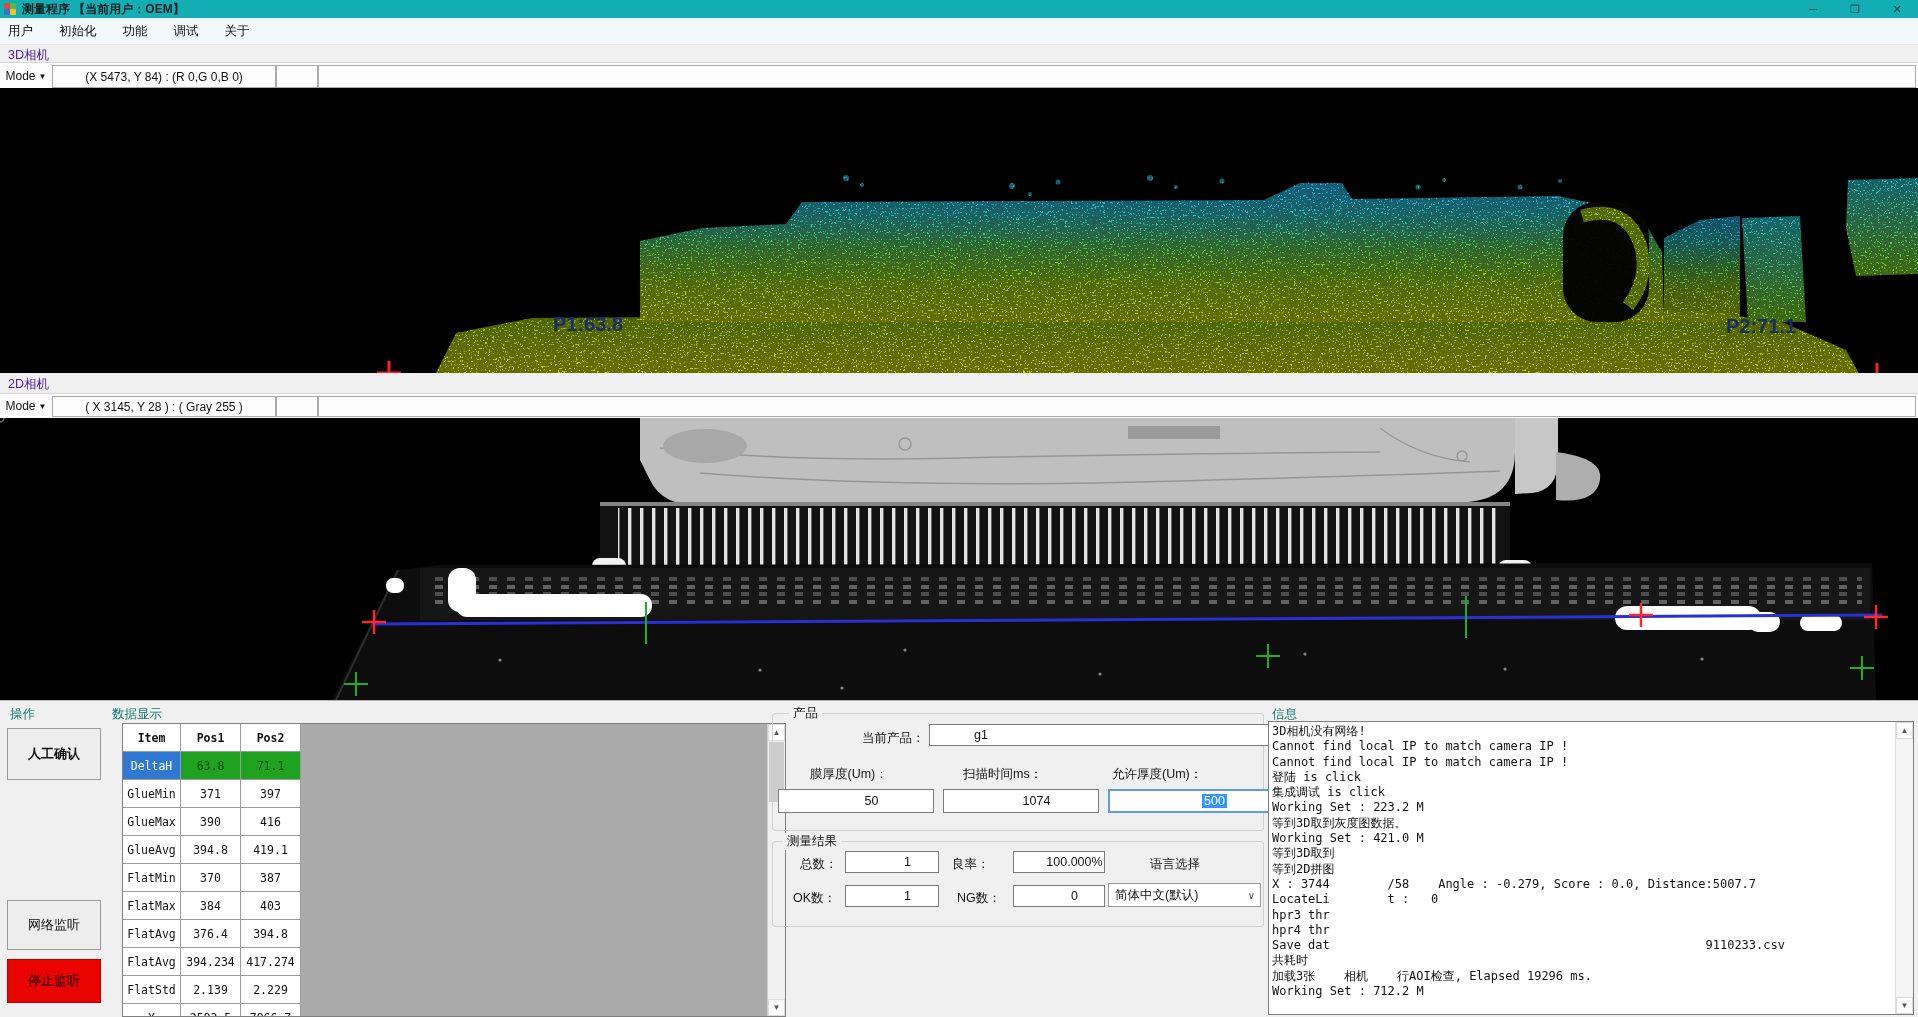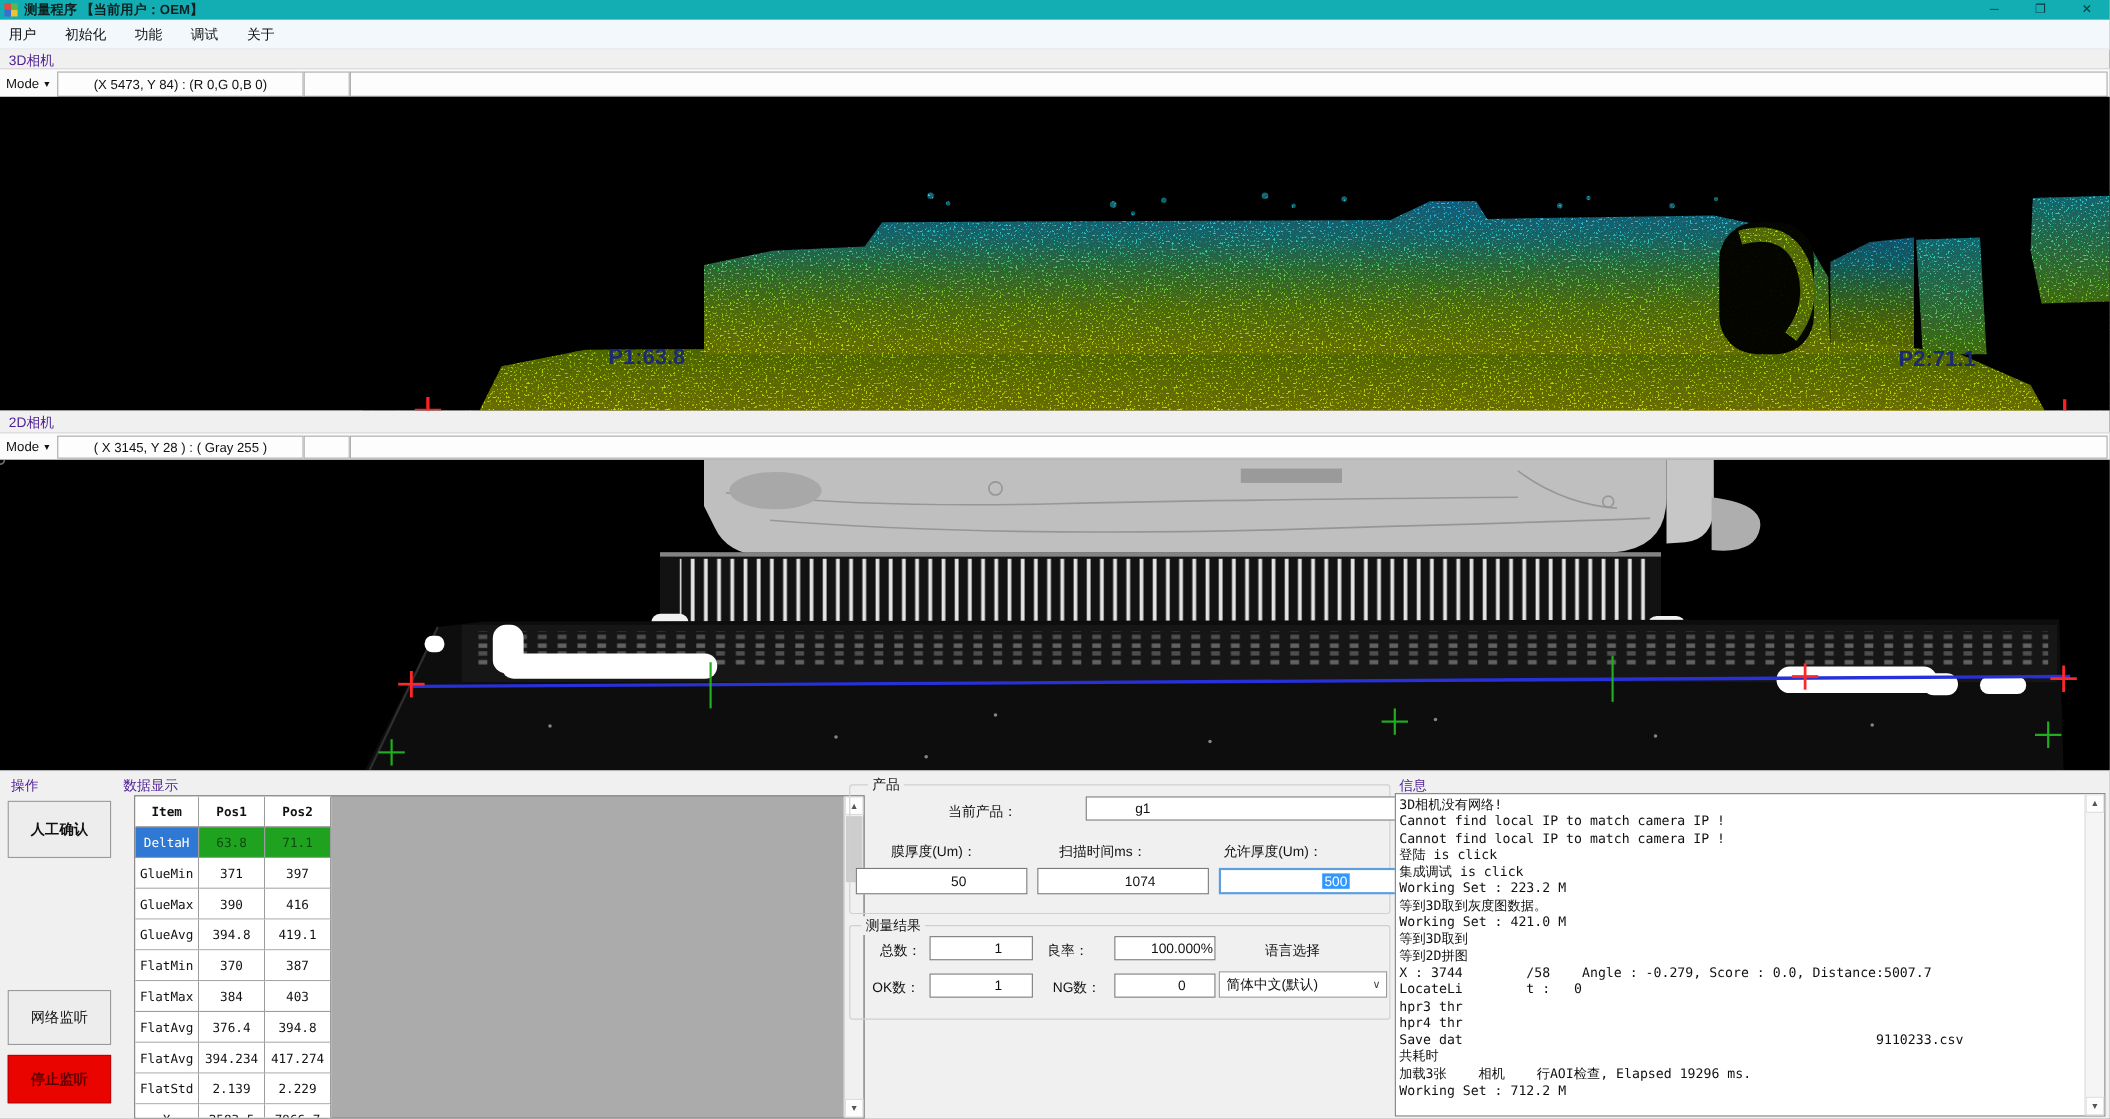--- a/index.html
+++ b/index.html
@@ -23,21 +23,21 @@
 
   .modebar{left:0;width:1918px;height:26px;background:#fbfbfb;border-top:1px solid #d5d5d5;border-bottom:1px solid #c2c2c2;}
   .mode-btn{position:absolute;left:3px;top:3px;width:46px;height:20px;font-size:12px;display:flex;align-items:center;justify-content:center;gap:3px;background:#fbfbfb;}
   .mode-box{position:absolute;top:2px;height:21px;border:1px solid #a9a9a9;background:#fdfdfd;font-size:12px;display:flex;align-items:center;justify-content:center;}
 
   .img-canvas{position:absolute;left:0;display:block;background:#000;}
 
   
   #bottom{left:0;top:700px;width:1918px;height:317px;background:#f0f0f0;border-top:1px solid #b5b5b5;}
 
-  .panel-label{position:absolute;font-size:12.5px;color:#4c1d95;}
+  .panel-label{position:absolute;font-size:12.5px;color:#0f766e;}
   .op-btn{position:absolute;left:7px;width:92px;border:1px solid #9a9a9a;background:#ededed;font-size:13px;display:flex;align-items:center;justify-content:center;}
   .op-btn.red{background:#ea0400;border-color:#c00000;color:#5d0000;font-weight:bold;}
 
   
   #table-frame{position:absolute;left:110px;top:722px;width:662px;height:292px;background:#ababab;border:1px solid #7f7f7f;overflow:hidden;}
   #mtable{position:absolute;left:0;top:0;width:178px;background:#fff;}
   .trow{display:flex;height:28px;}
   .tcell{box-sizing:border-box;border-right:1px solid #9c9c9c;border-bottom:1px solid #9c9c9c;display:flex;align-items:center;justify-content:center;
          font-family:"DejaVu Sans Mono",monospace;font-size:11.5px;background:#fff;}
   .c-item{width:58px;}
@@ -361,21 +361,21 @@
         <div class="sb-arrow" style="top:0;">▲</div>
         <div class="sb-thumb" style="top:18px;height:60px;"></div>
         <div class="sb-arrow" style="bottom:0;">▼</div>
       </div>
     </div>
 
     <div class="groupbox" style="left:772px;top:12px;width:490px;height:116px;">
       <span class="gb-label">产品</span>
     </div>
     <div class="flabel" style="left:862px;top:29px;">当前产品：</div>
-    <div class="field" style="left:987px;top:23px;width:379px;height:22px;justify-content:flex-start;padding-left:44px;">g1</div>
+    <div class="field" style="left:929px;top:23px;width:379px;height:22px;justify-content:flex-start;padding-left:44px;">g1</div>
     <div class="flabel" style="left:810px;top:65px;">膜厚度(Um)：</div>
     <div class="flabel" style="left:963px;top:65px;">扫描时间ms：</div>
     <div class="flabel" style="left:1112px;top:65px;">允许厚度(Um)：</div>
     <div class="field" style="left:778px;top:88px;width:156px;height:24px;">50</div>
     <div class="field" style="left:943px;top:88px;width:156px;height:24px;">1074</div>
     <div class="field focus" style="left:1108px;top:88px;width:182px;height:24px;">
       <span class="sel-text">500</span>
     </div>
 
     <div class="groupbox" style="left:772px;top:140px;width:490px;height:84px;">

